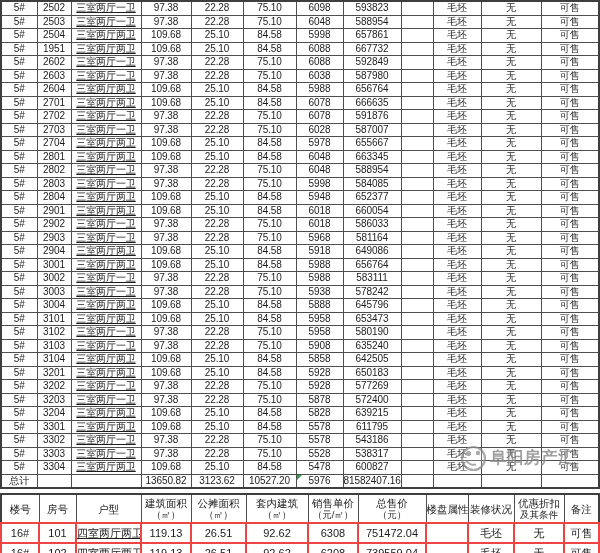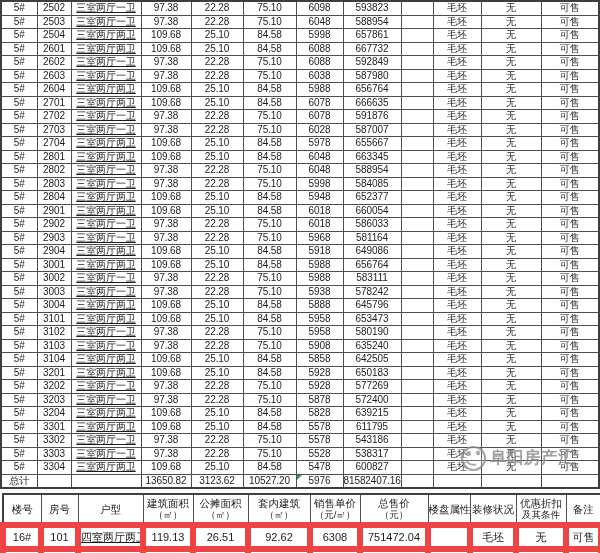--- a/index.html
+++ b/index.html
@@ -19,21 +19,21 @@
     height:12.5px;line-height:12.5px;
     font-size:10px;letter-spacing:-0.1px;
   }
   
   #t2{left:0;top:493px;width:598px;border:2px solid #3e3e3e;}
   #t2 th{
     border:1px solid #4e4e4e;height:27px;font-weight:normal;
     font-size:10.5px;line-height:12px;
   }
   #t2 td{
-    border:6px solid #ef4444;height:18px;line-height:18px;font-size:11px;
+    border:2px solid #ef4444;height:18px;line-height:18px;font-size:11px;
   }
   #t2 th .l2{font-size:9.5px;}
 
   td.u{text-decoration:underline;text-underline-offset:1px;}
   td.attr{border-top:none;border-bottom:none;}
   td.smalltxt{font-size:9.3px;letter-spacing:-0.3px;margin-left:32px;}
   td.flag{position:relative;}
   td.flag::before{
     content:"";position:absolute;left:0;top:0;width:0;height:0;
     border-top:5px solid #2f9e44;border-right:5px solid transparent;
@@ -107,21 +107,21 @@
         <td>84.58</td>
         <td>5998</td>
         <td>657861</td>
         <td class="attr"></td>
         <td>毛坯</td>
         <td>无</td>
         <td>可售</td>
       </tr>
       <tr>
         <td>5#</td>
-        <td>2601</td>
+        <td>1951</td>
         <td class="u">三室两厅两卫</td>
         <td>109.68</td>
         <td>25.10</td>
         <td>84.58</td>
         <td>6088</td>
         <td>667732</td>
         <td class="attr"></td>
         <td>毛坯</td>
         <td>无</td>
         <td>可售</td>

